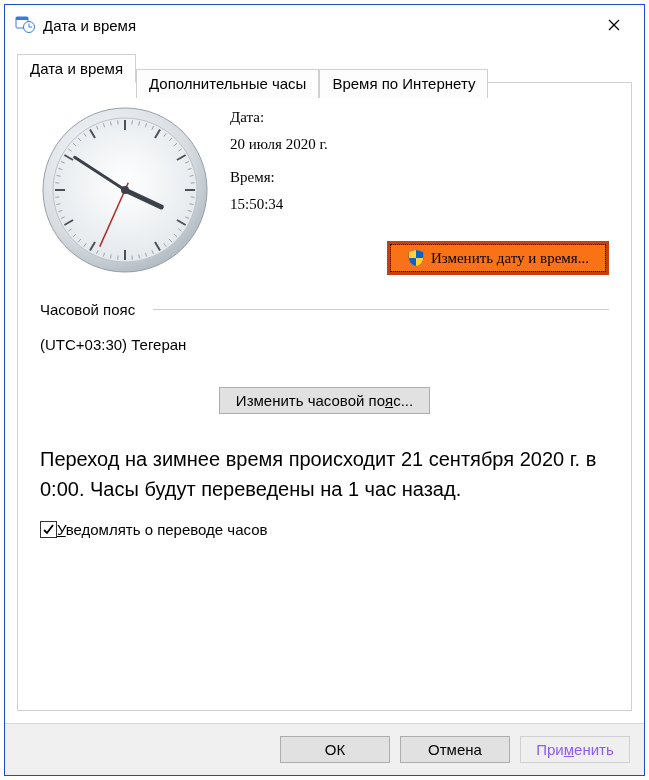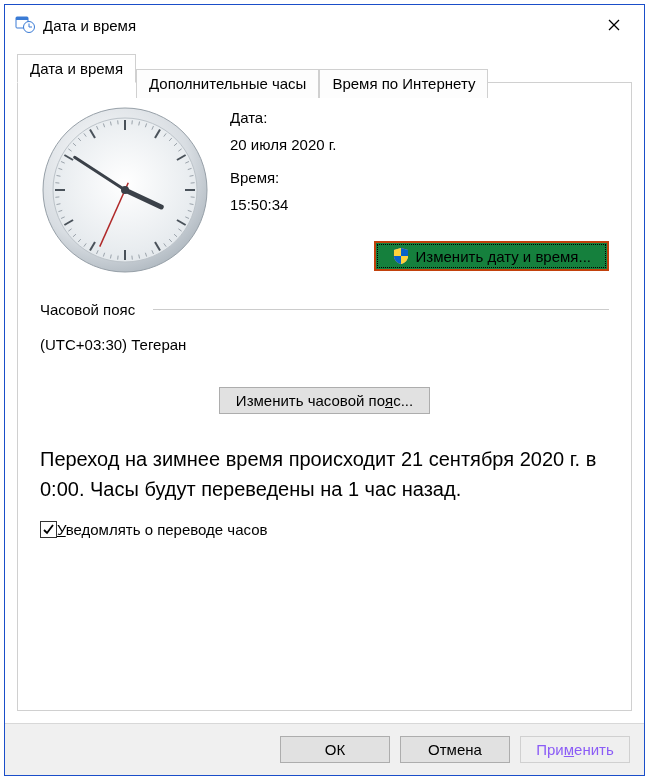--- a/index.html
+++ b/index.html
@@ -68,21 +68,21 @@
     border: 1px solid #d0d0d0;
     background: #fff;
     flex: 1 1 auto;
     padding: 22px 22px 18px 22px;
     position: relative;
     z-index: 1;
   }
   .dt-row { display: flex; }
   .clock-wrap { width: 190px; }
   .clock { width: 170px; height: 170px; position: relative; }
-  .dt-info { flex: 1 1 auto; }
+  .dt-info { flex: 1 1 auto; font-family: Liberation Serif, serif; }
   .lbl { font-size: 15px; margin-top: 4px; }
   .val { font-size: 15px; margin-top: 10px; }
   .time-lbl { margin-top: 16px; }
   .change-btn-row {
     margin-top: 28px;
     display: flex;
     justify-content: flex-end;
   }
   .win-button {
     font-family: inherit;
@@ -91,24 +91,24 @@
     border: 1px solid #adadad;
     padding: 4px 16px;
     min-width: 120px;
     text-align: center;
     display: inline-flex;
     align-items: center;
     justify-content: center;
     gap: 6px;
   }
   .win-button.focused {
-    border: 2px solid #c2410c;
+    border: 4px solid #c2410c;
     outline: 1px dotted #000;
     outline-offset: -4px;
-    background: #15803d;
+    background: #f97316;
   }
   .win-button.disabled {
     color: #8b5cf6;
     background: #efefef;
     border-color: #d0d0d0;
   }
   .hr-row {
     display: flex;
     align-items: center;
     gap: 18px;

